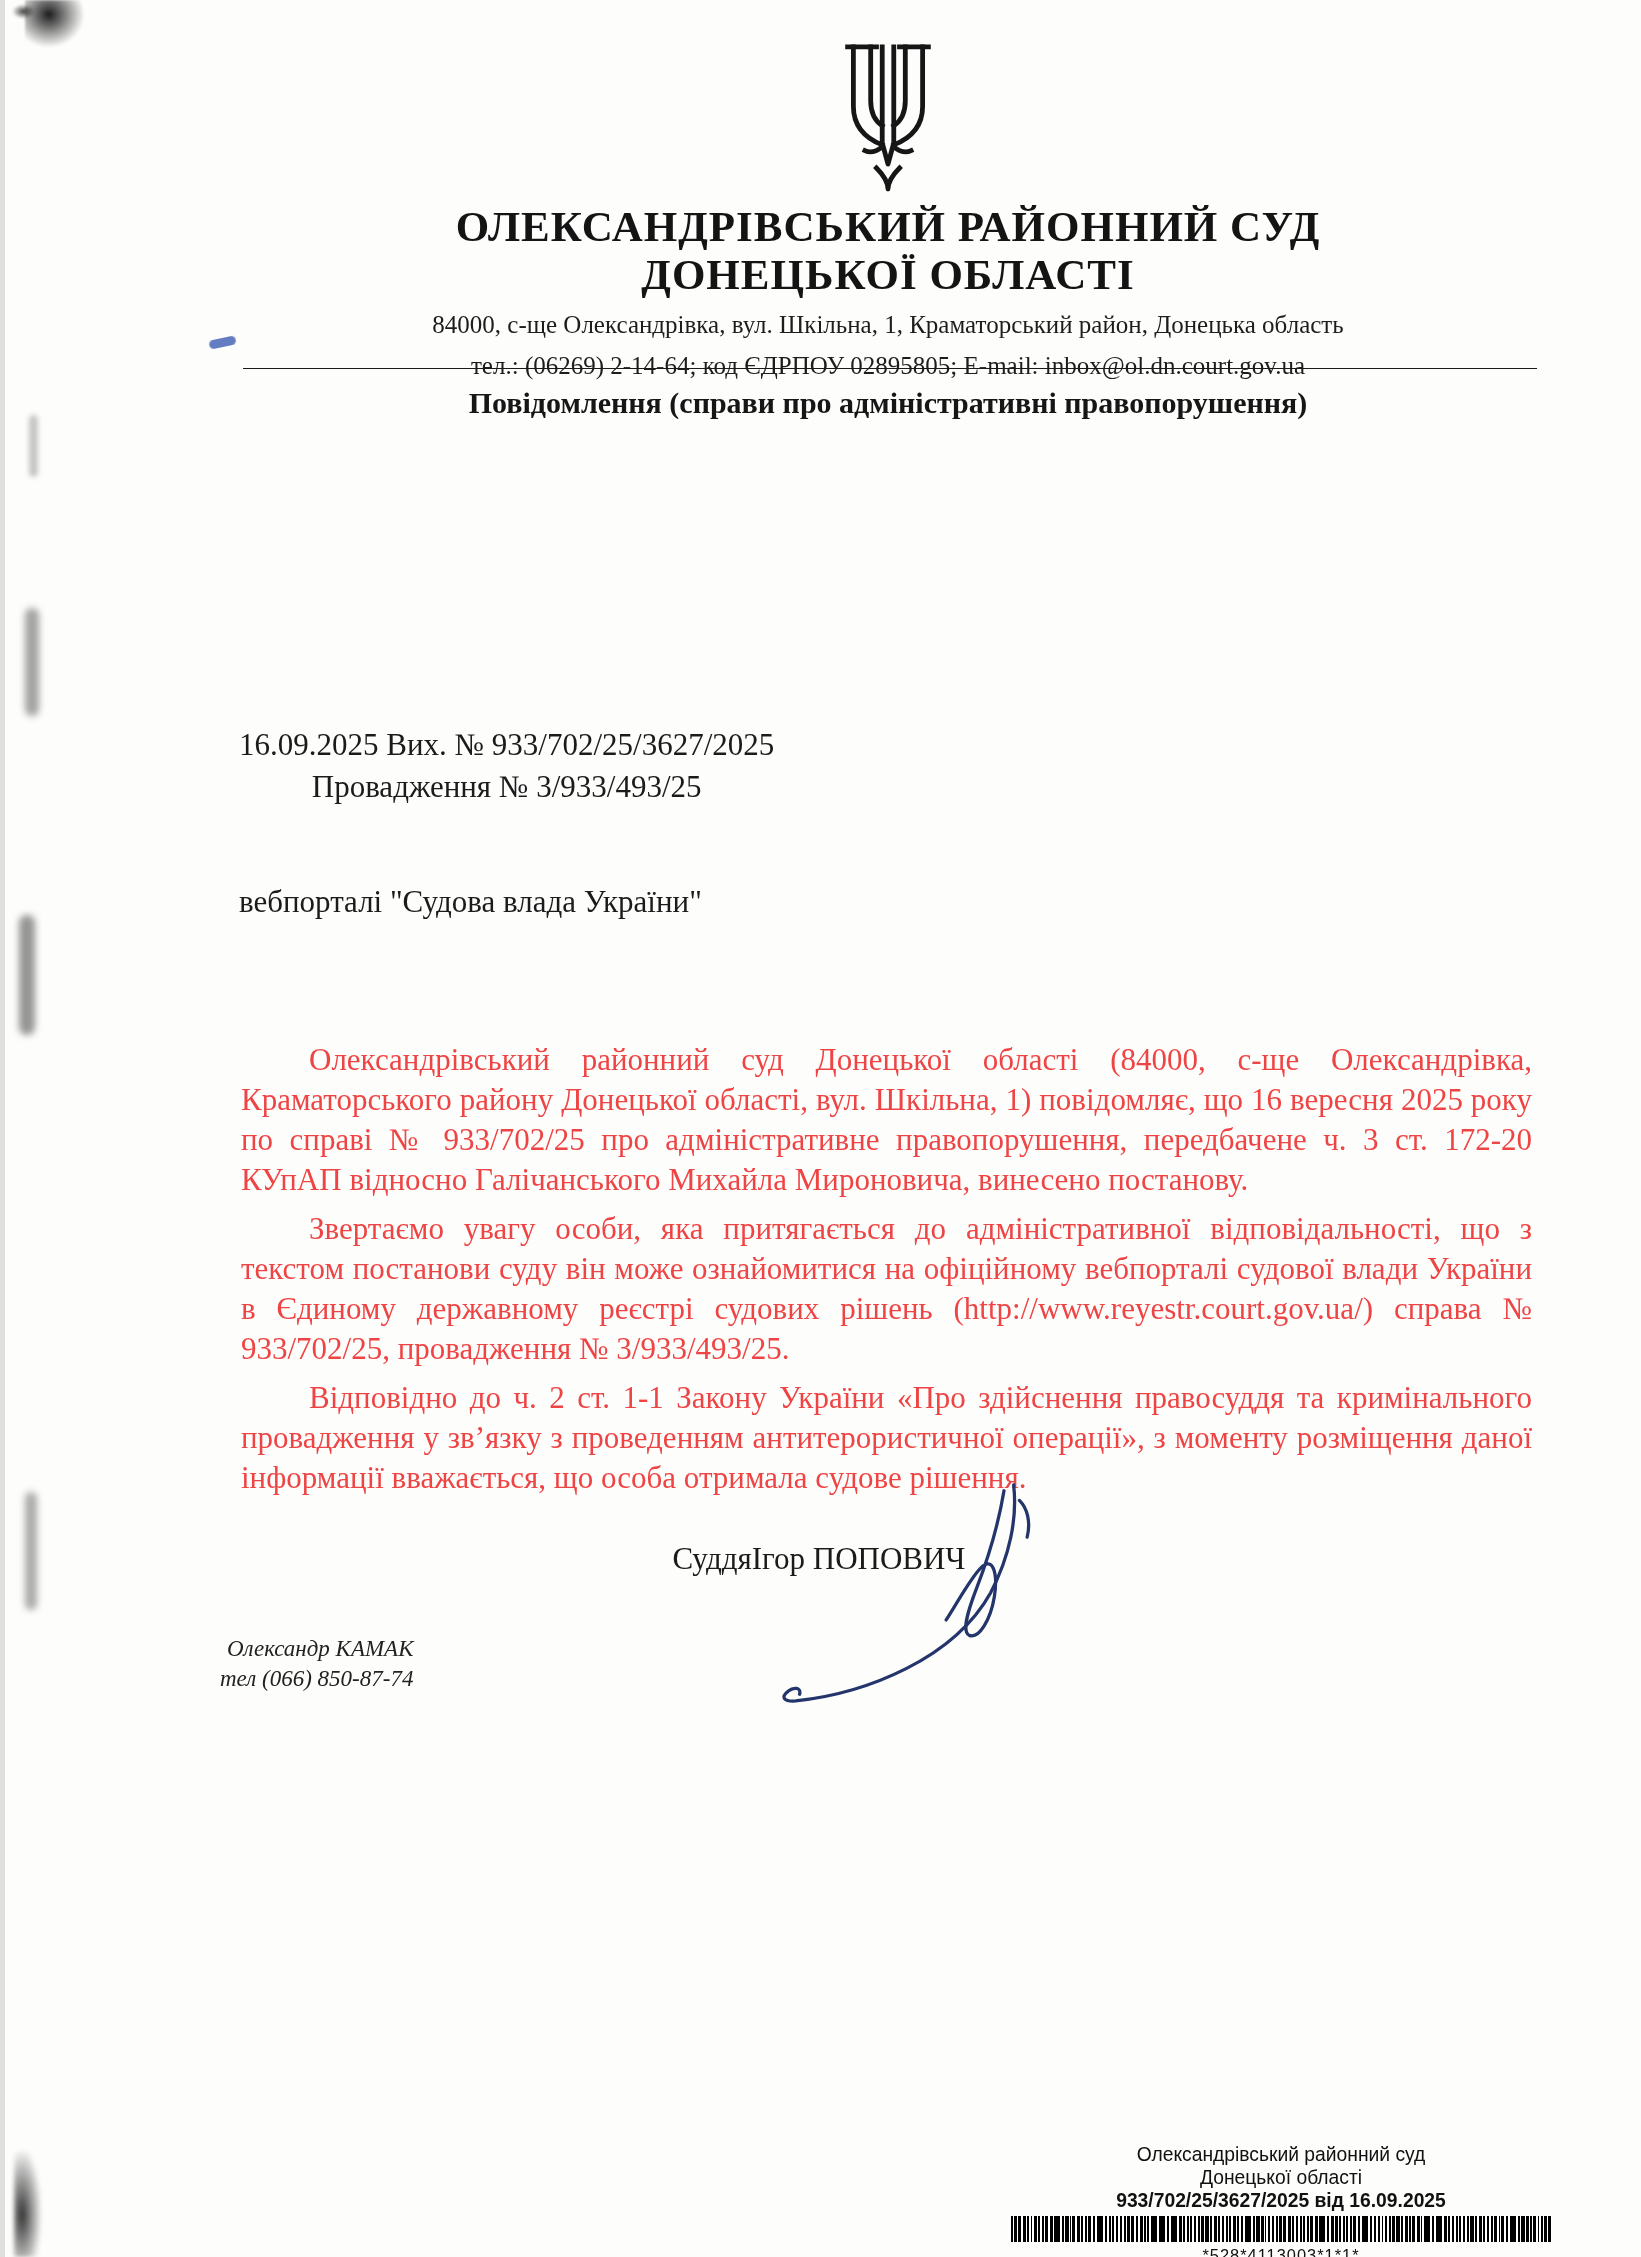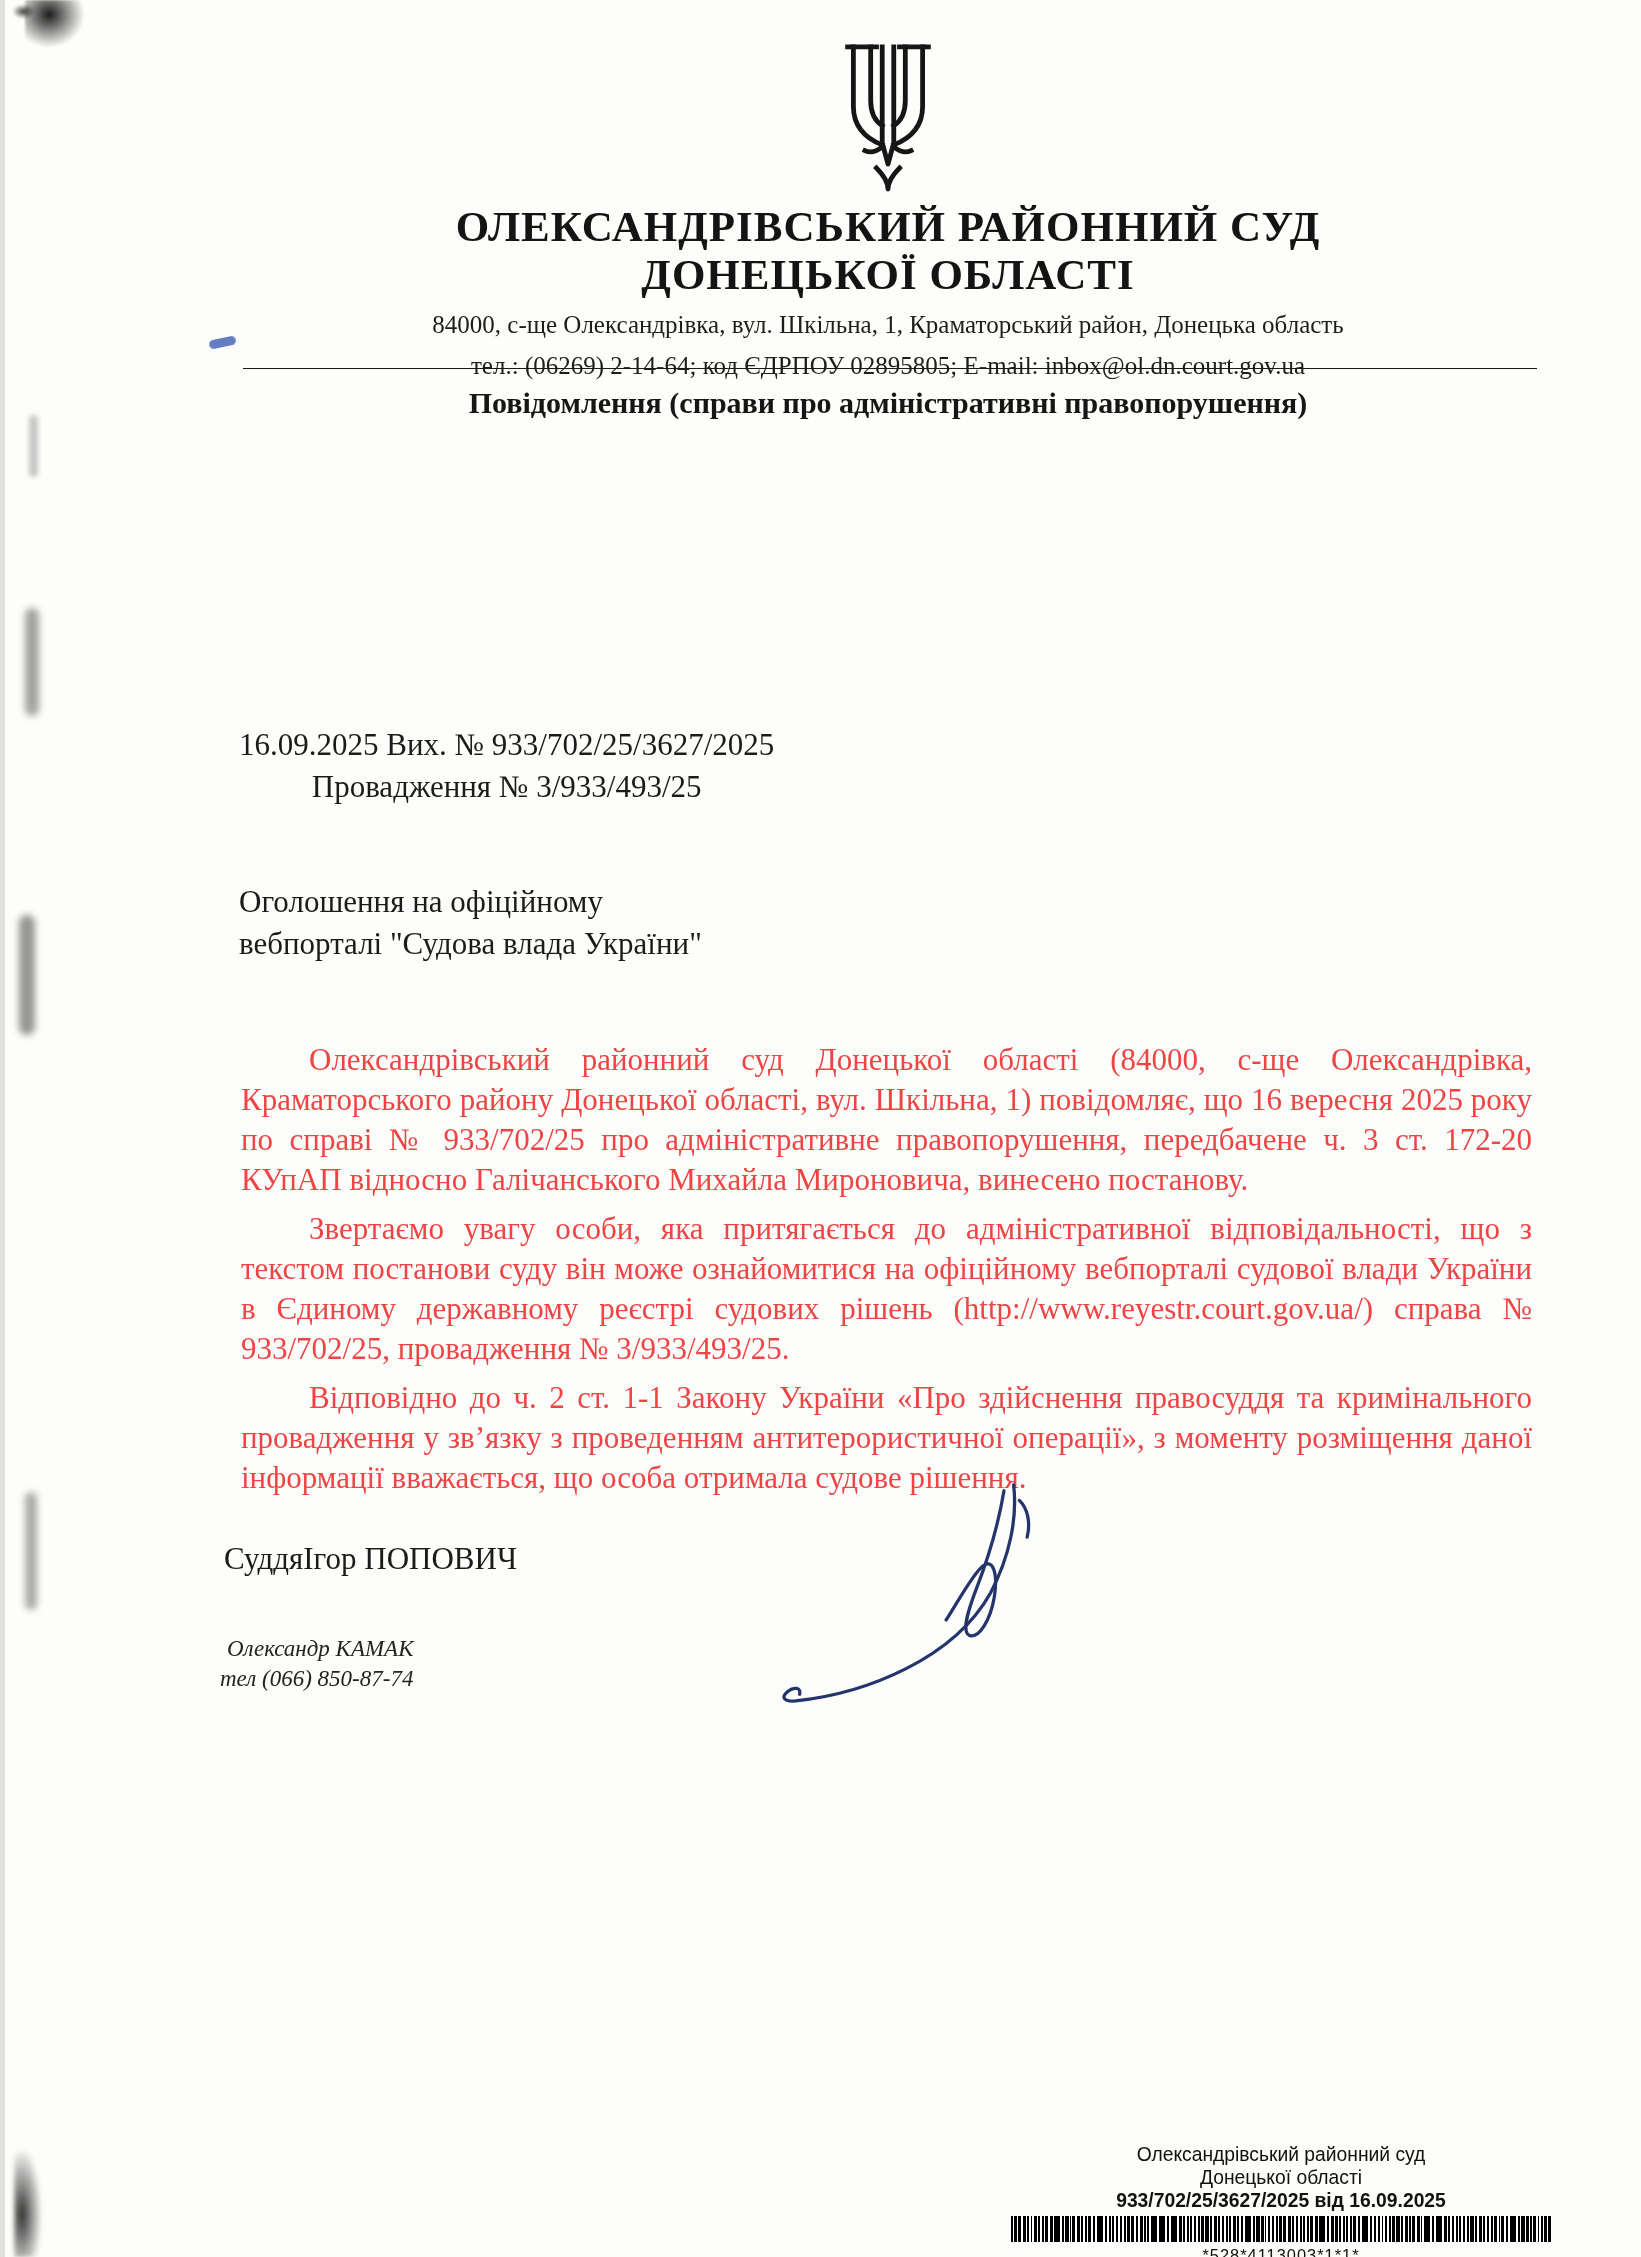--- a/index.html
+++ b/index.html
@@ -20,21 +20,21 @@
   .recipient{position:absolute;top:504px;left:1006px;width:539px;font-size:31px;line-height:42px;}
   .recipient .just{text-align:justify;text-align-last:justify;}
   
   .reference{position:absolute;top:724px;left:239px;font-size:31px;line-height:42px;text-align:center;}
   .announcement{position:absolute;top:881px;left:239px;font-size:31px;line-height:42px;}
   
   .body-text{position:absolute;top:1031px;left:232px;width:1309px;}
   .body-text p{margin:9px;font-size:31px;line-height:40px;text-align:justify;text-indent:68px;color:#ef4444;}
   
   .judge-row{position:absolute;top:1541px;left:224px;width:1190px;display:flex;
-    justify-content:flex-start;font-size:31px;}
+    justify-content:center;font-size:31px;}
   .signature{position:absolute;top:1479px;left:761px;width:351px;height:253px;}
   .clerk{position:absolute;top:1634px;left:220px;font-style:italic;font-size:23px;line-height:30px;color:#222;text-align:right;}
   
   .stamp{position:absolute;top:2143px;left:994px;width:574px;text-align:center;
     font-family:"Liberation Sans","DejaVu Sans",sans-serif;font-size:19.3px;line-height:23px;color:#111;}
   .stamp .bold{font-weight:bold;}
   .barcode{width:541px;height:26px;margin:3.9px auto 1.9px auto;background-color:#fff;
     background-image:
       repeating-linear-gradient(90deg,#000 0 1.9px,transparent 1.9px 3.9px),
       repeating-linear-gradient(90deg,#000 0 1px,transparent 1px 6.8px),
@@ -96,21 +96,20 @@
 
   <div class="subject">Повідомлення (справи про адміністративні правопорушення)</div>
 
 
   <div class="reference">
     <div>16.09.2025 Вих. № 933/702/25/3627/2025</div>
     <div>Провадження № 3/933/493/25</div>
   </div>
 
   <div class="announcement">
-    <div>Оголошення на офіційному</div>
     <div>вебпорталі "Судова влада України"</div>
   </div>
 
   <div class="body-text">
     <p>Олександрівський районний суд Донецької області (84000, с-ще Олександрівка, Краматорського району Донецької області, вул. Шкільна, 1) повідомляє, що 16 вересня 2025 року по справі № 933/702/25 про адміністративне правопорушення, передбачене ч. 3 ст. 172-20 КУпАП відносно Галічанського Михайла Мироновича, винесено постанову.</p>
     <p>Звертаємо увагу особи, яка притягається до адміністративної відповідальності, що з текстом постанови суду він може ознайомитися на офіційному вебпорталі судової влади України в Єдиному державному реєстрі судових рішень (http://www.reyestr.court.gov.ua/) справа № 933/702/25, провадження № 3/933/493/25.</p>
     <p>Відповідно до ч. 2 ст. 1-1 Закону України «Про здійснення правосуддя та кримінального провадження у зв’язку з проведенням антитерористичної операції», з моменту розміщення даної інформації вважається, що особа отримала судове рішення.</p>
   </div>
 
   <div class="judge-row">

